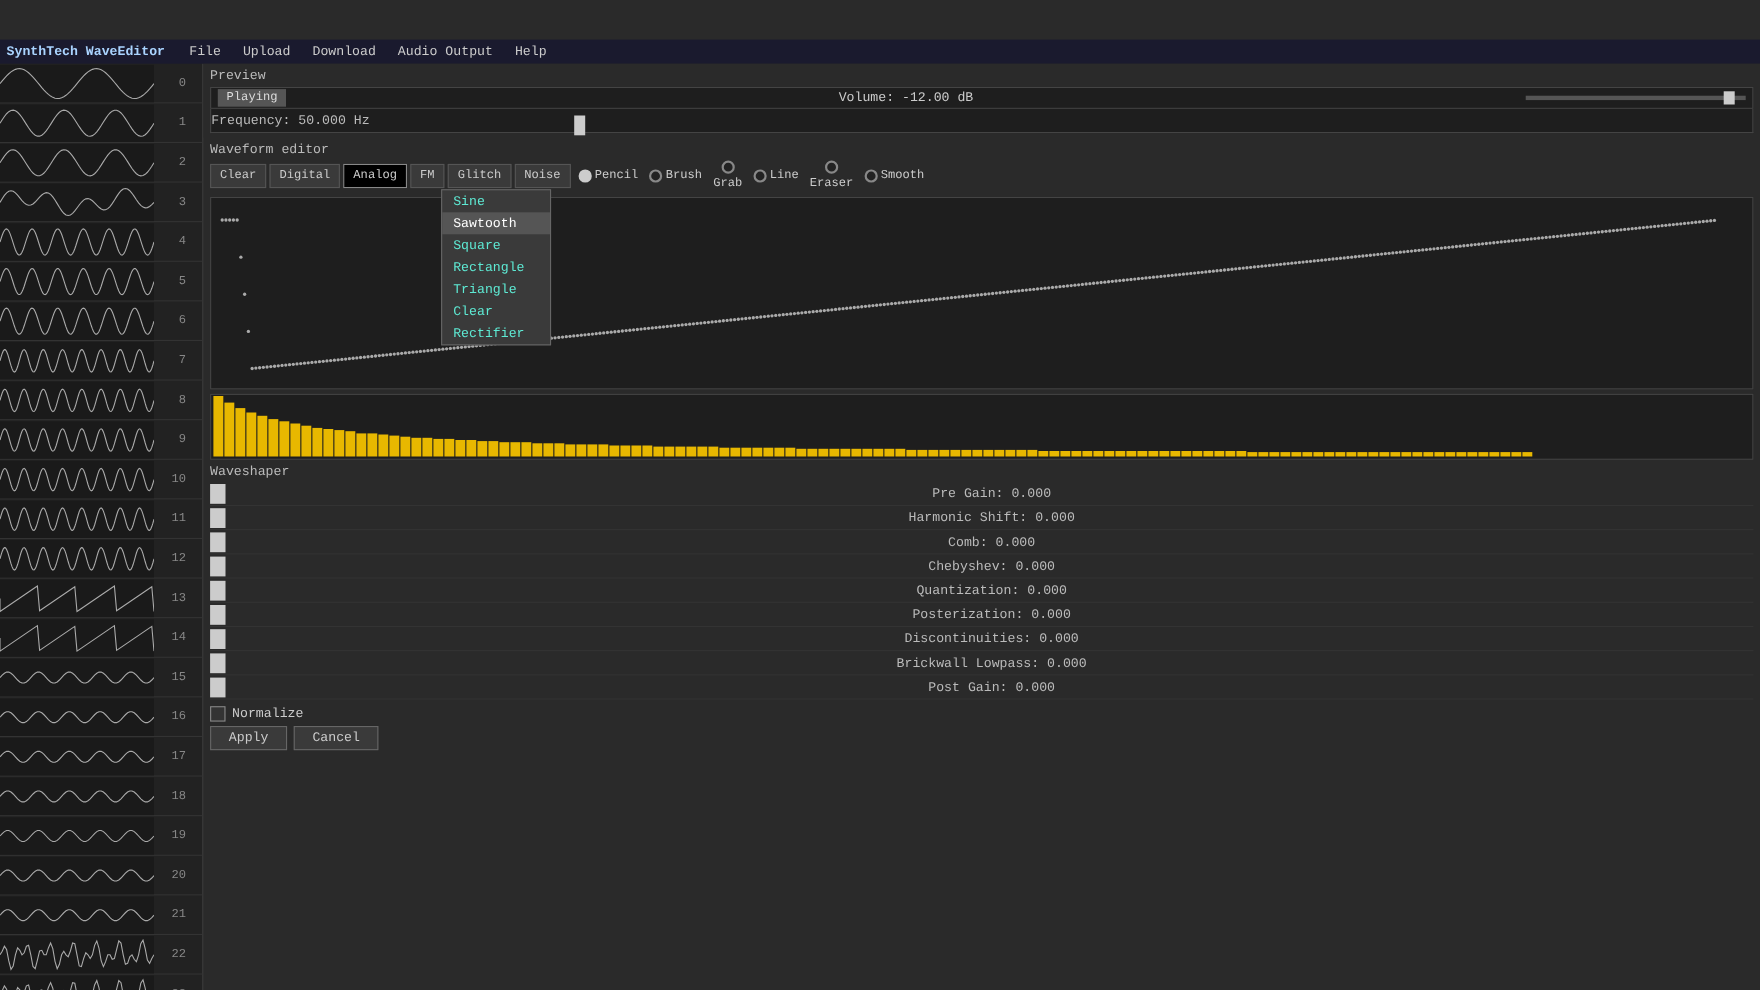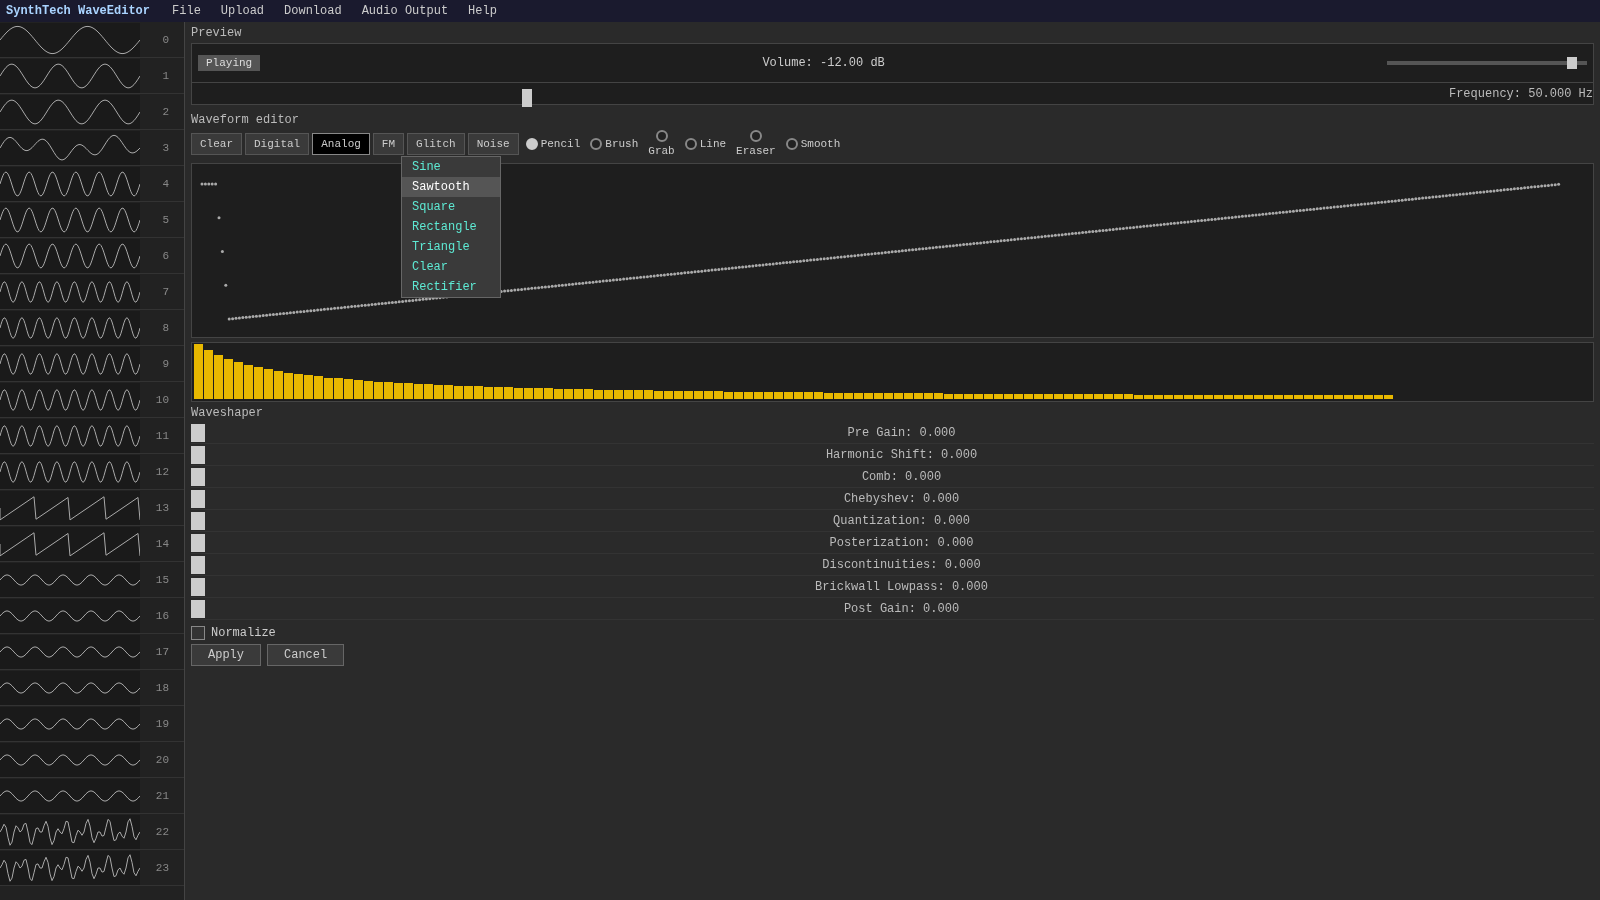--- a/index.html
+++ b/index.html
@@ -14,20 +14,21 @@
     }
 
     
     #menubar {
       background: #1a1a2e;
       display: flex;
       align-items: center;
       height: 22px;
       padding: 0 6px;
       gap: 4px;
+      margin-top: 36px;
     }
     #menubar .app-title {
       color: #aad4ff;
       font-weight: bold;
       margin-right: 10px;
       font-size: 12px;
     }
     #menubar .menu-item {
       color: #ccc;
       padding: 2px 8px;
@@ -82,21 +83,21 @@
       color: #bbb;
       margin-bottom: 3px;
       font-size: 12px;
     }
     #preview-bar {
       display: flex;
       align-items: center;
       gap: 4px;
       background: #1e1e1e;
       border: 1px solid #444;
-      height: 40px;
+      height: 20px;
       padding: 0 6px;
     }
     #playing-badge {
       background: #555;
       color: #ddd;
       padding: 2px 8px;
       font-size: 11px;
     }
     #volume-label {
       flex: 1;
@@ -138,21 +139,21 @@
       position: absolute;
       left: 330px;
       top: 2px;
       width: 10px;
       height: 18px;
       background: #ccc;
     }
     #freq-bar-inner {
       width: 100%;
       position: relative;
-      text-align: right;
+      text-align: left;
     }
 
     
     #waveform-editor-section {
       padding: 4px 6px 2px 6px;
     }
     #waveform-editor-label {
       color: #bbb;
       margin-bottom: 3px;
       font-size: 12px;

